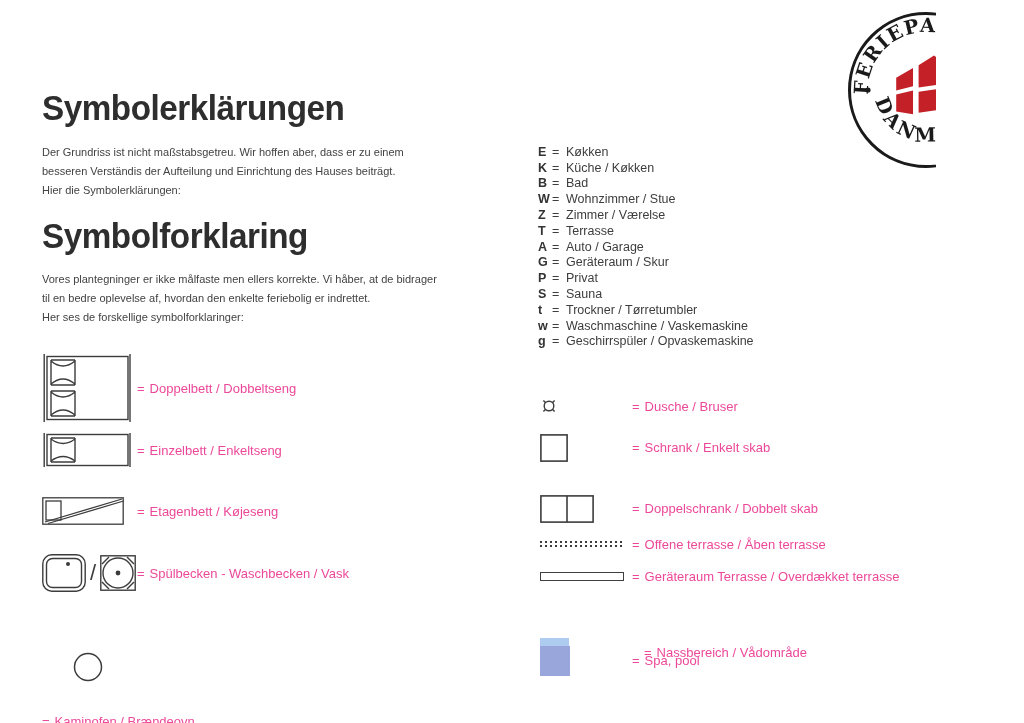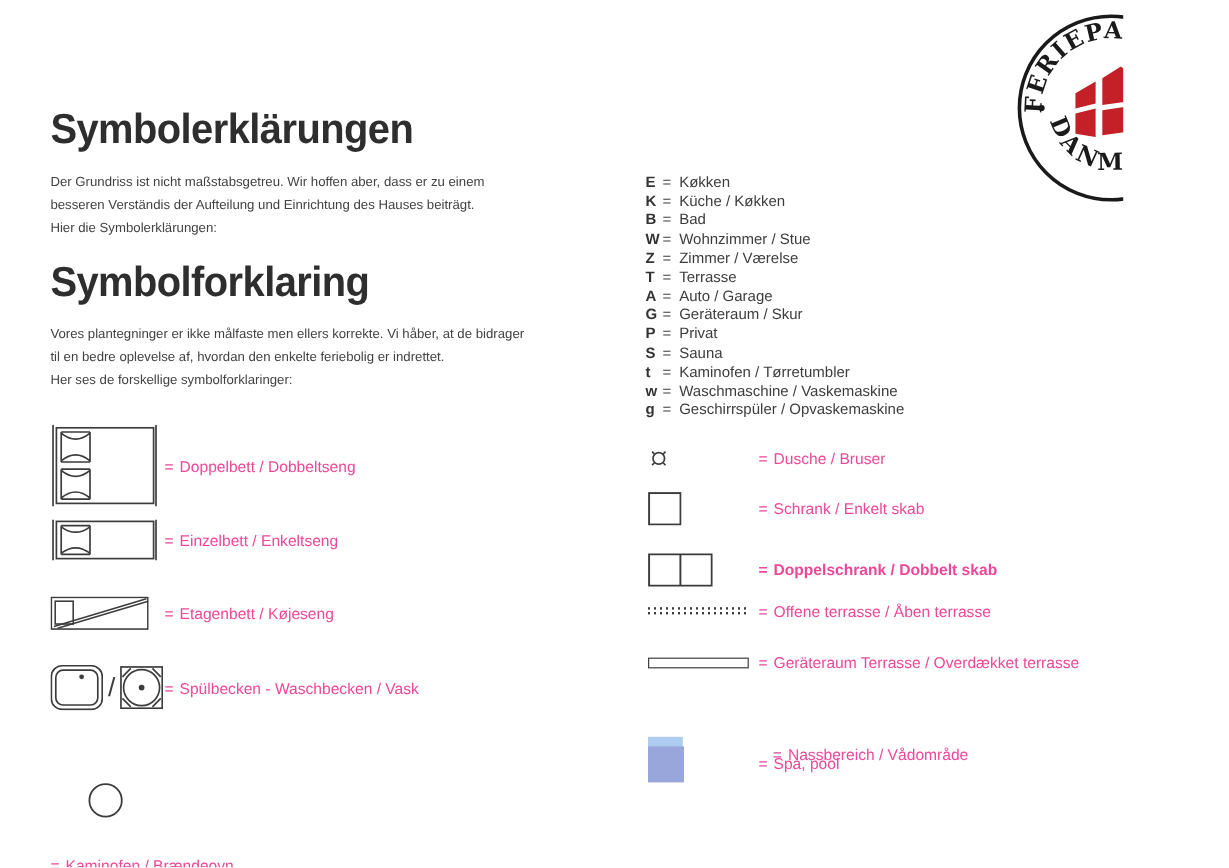--- a/index.html
+++ b/index.html
@@ -11,21 +11,21 @@
             white-space:pre-line;width:480px;}
   
   .letter-legend{position:absolute;left:538px;top:144px;}
   .ll-row{display:flex;align-items:center;height:15.8px;font-size:12.5px;}
   .ll-key{width:14px;font-weight:700;color:#333;}
   .ll-eq{width:14px;color:#3d3d3d;}
   .ll-label{color:#3d3d3d;white-space:nowrap;}
   
   .sym-row{position:absolute;display:flex;align-items:center;}
   .sym-row.left{left:42px;}
-  .sym-row.right{left:540px;}
+  .sym-row.right{left:540px;margin-top:24px;}
   .icon-cell-l{width:95px;display:flex;align-items:center;flex:0 0 95px;}
   .icon-cell-r{width:92px;display:flex;align-items:center;flex:0 0 92px;}
   .sym-label{font-size:13px;color:#ec4899;white-space:nowrap;text-align:center;}
   .sym-eq{margin-right:5px;}
   svg.lineicon{display:block;}
   .slash{font-size:22px;color:#3d3d3d;margin:0 4px;font-weight:400;}
   
   .dotted-strip{width:82px;}
   .dotted-strip .dotrow{height:2px;margin:2px 0;
      background:repeating-linear-gradient(90deg,#3c3c3c 0 2px,transparent 2px 5px);}
@@ -98,21 +98,21 @@
         <span class="ll-label">Privat</span>
       </div>
     <div class="ll-row">
         <span class="ll-key">S</span>
         <span class="ll-eq">=</span>
         <span class="ll-label">Sauna</span>
       </div>
     <div class="ll-row">
         <span class="ll-key">t</span>
         <span class="ll-eq">=</span>
-        <span class="ll-label">Kaminofen / Tørretumbler</span>
+        <span class="ll-label">Trockner / Tørretumbler</span>
       </div>
     <div class="ll-row">
         <span class="ll-key">w</span>
         <span class="ll-eq">=</span>
         <span class="ll-label">Waschmaschine / Vaskemaskine</span>
       </div>
     <div class="ll-row">
         <span class="ll-key">g</span>
         <span class="ll-eq">=</span>
         <span class="ll-label">Geschirrspüler / Opvaskemaskine</span>
@@ -207,31 +207,31 @@
 
   <div class="sym-row right" style="top:409px;height:29px;">
     <span class="icon-cell-r">
       <svg class="lineicon" width="28" height="28" viewBox="0 0 28 28" fill="none" stroke="#3c3c3c" stroke-width="1.6">
         <rect x="0.9" y="0.9" width="26.2" height="26.2"></rect>
       </svg>
     </span>
     <span class="sym-label"><span class="sym-eq">=</span><span>Schrank / Enkelt skab</span></span>
   </div>
 
-  <div class="sym-row right" style="top:460px;height:29px;font-weight:bold;">
+  <div class="sym-row right" style="top:470px;height:29px;">
     <span class="icon-cell-r">
       <svg class="lineicon" width="54" height="28" viewBox="0 0 54 28" fill="none" stroke="#3c3c3c" stroke-width="1.6">
         <rect x="0.9" y="0.9" width="52.2" height="26.2"></rect>
         <line x1="27" y1="0.9" x2="27" y2="27.1"></line>
       </svg>
     </span>
     <span class="sym-label"><span class="sym-eq">=</span><span>Doppelschrank / Dobbelt skab</span></span>
   </div>
 
-  <div class="sym-row right" style="top:501px;height:16px;">
+  <div class="sym-row right" style="top:512px;height:16px;">
     <span class="icon-cell-r">
       <span class="dotted-strip">
         <span class="dotrow" style="display:block;"></span>
         <span class="dotrow" style="display:block;"></span>
       </span>
     </span>
     <span class="sym-label"><span class="sym-eq">=</span><span>Offene terrasse / Åben terrasse</span></span>
   </div>
 
   <div class="sym-row right" style="top:544px;height:16px;">

